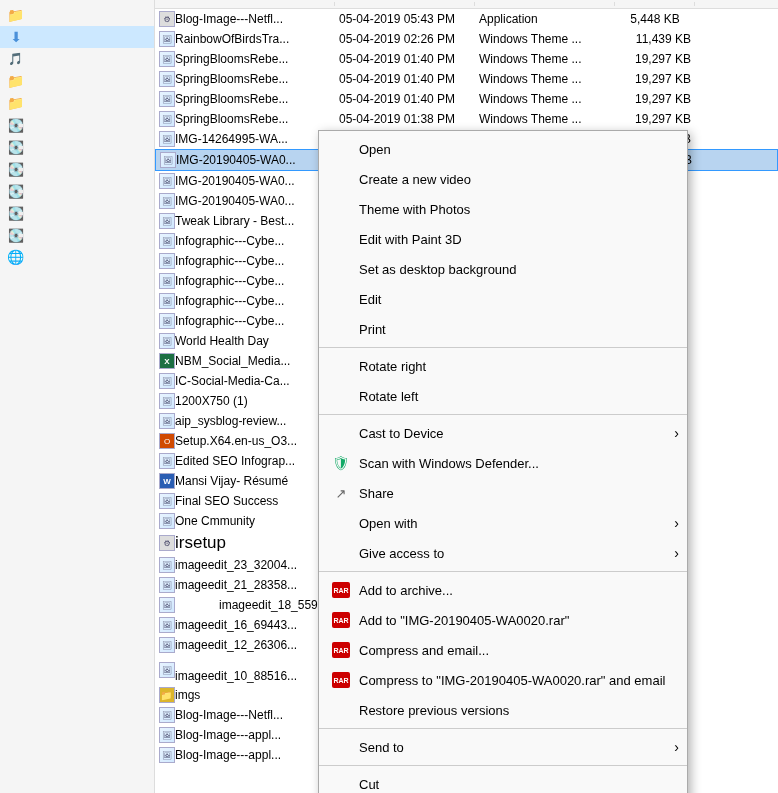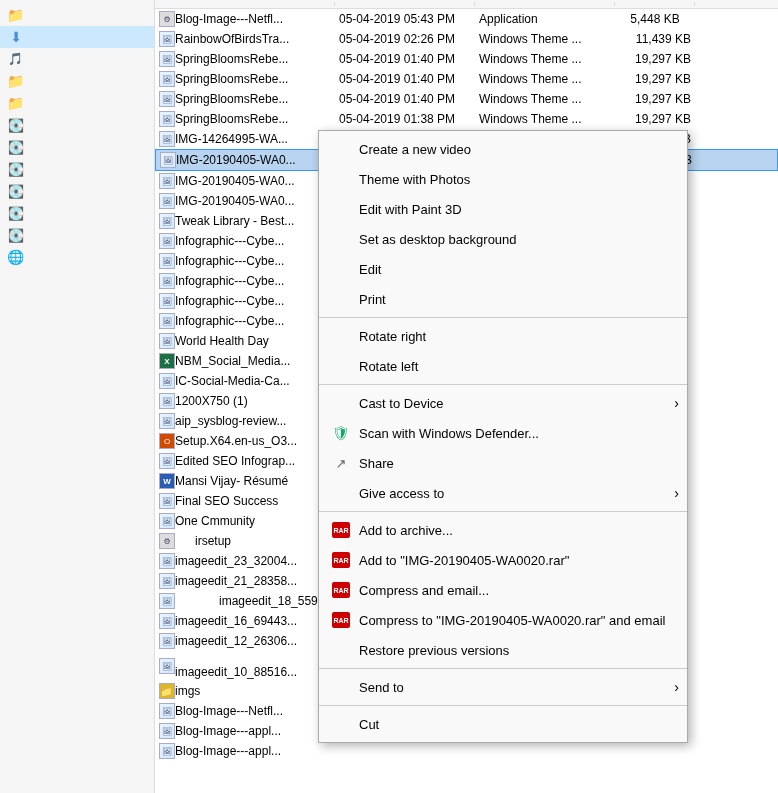--- a/index.html
+++ b/index.html
@@ -515,21 +515,21 @@
       <div class="img-icon">🖼</div>
       <span style="font-size:12px; overflow:hidden; text-overflow:ellipsis; white-space:nowrap;">One Cmmunity</span>
     </div>
     <div class="col col-date"></div>
     <div class="col col-type"></div>
     <div class="col col-size" style="text-align:right;"></div>
   </div>
         <div class="file-row">
     <div class="file-name-cell col">
       <div class="img-icon" style="background:#ddd;">⚙</div>
-      <span style="font-size:12px; overflow:hidden; text-overflow:ellipsis; white-space:nowrap;margin-left:20px;">irsetup</span>
+      <span style="font-size:17px; overflow:hidden; text-overflow:ellipsis; white-space:nowrap;">irsetup</span>
     </div>
     <div class="col col-date"></div>
     <div class="col col-type"></div>
     <div class="col col-size" style="text-align:right;"></div>
   </div>
         <div class="file-row">
     <div class="file-name-cell col">
       <div class="img-icon">🖼</div>
       <span style="font-size:12px; overflow:hidden; text-overflow:ellipsis; white-space:nowrap;">imageedit_23_32004...</span>
     </div>
@@ -615,20 +615,24 @@
       <span style="font-size:12px; overflow:hidden; text-overflow:ellipsis; white-space:nowrap;">Blog-Image---appl...</span>
     </div>
     <div class="col col-date"></div>
     <div class="col col-type"></div>
     <div class="col col-size" style="text-align:right;"></div>
   </div>
       </div>
   </div>
 
   <div class="context-menu" id="context-menu">
+  <div class="context-menu-item">
+        <span class="menu-icon"></span>
+        <span>Open</span>
+      </div>
       <div class="context-menu-item">
         <span class="menu-icon"></span>
         <span>Create a new video</span>
       </div>
       <div class="context-menu-item">
         <span class="menu-icon"></span>
         <span>Theme with Photos</span>
       </div>
       <div class="context-menu-item">
         <span class="menu-icon"></span>
@@ -660,20 +664,24 @@
         <span class="menu-icon"></span>
         <span>Cast to Device</span>
       </div>
       <div class="context-menu-item">
         <span class="menu-icon" style="color:#1a6; font-size:14px;">🛡</span>
         <span>Scan with Windows Defender...</span>
       </div>
       <div class="context-menu-item">
         <span class="menu-icon" style="color:#666; font-size:13px;">↗</span>
         <span>Share</span>
+      </div>
+      <div class="context-menu-item has-submenu">
+        <span class="menu-icon"></span>
+        <span>Open with</span>
       </div>
       <div class="context-menu-item has-submenu">
         <span class="menu-icon"></span>
         <span>Give access to</span>
       </div>
       <div class="context-menu-separator"></div>
       <div class="context-menu-item">
         <span class="menu-icon">
       <div class="winrar-red">RAR</div>
     </span>

